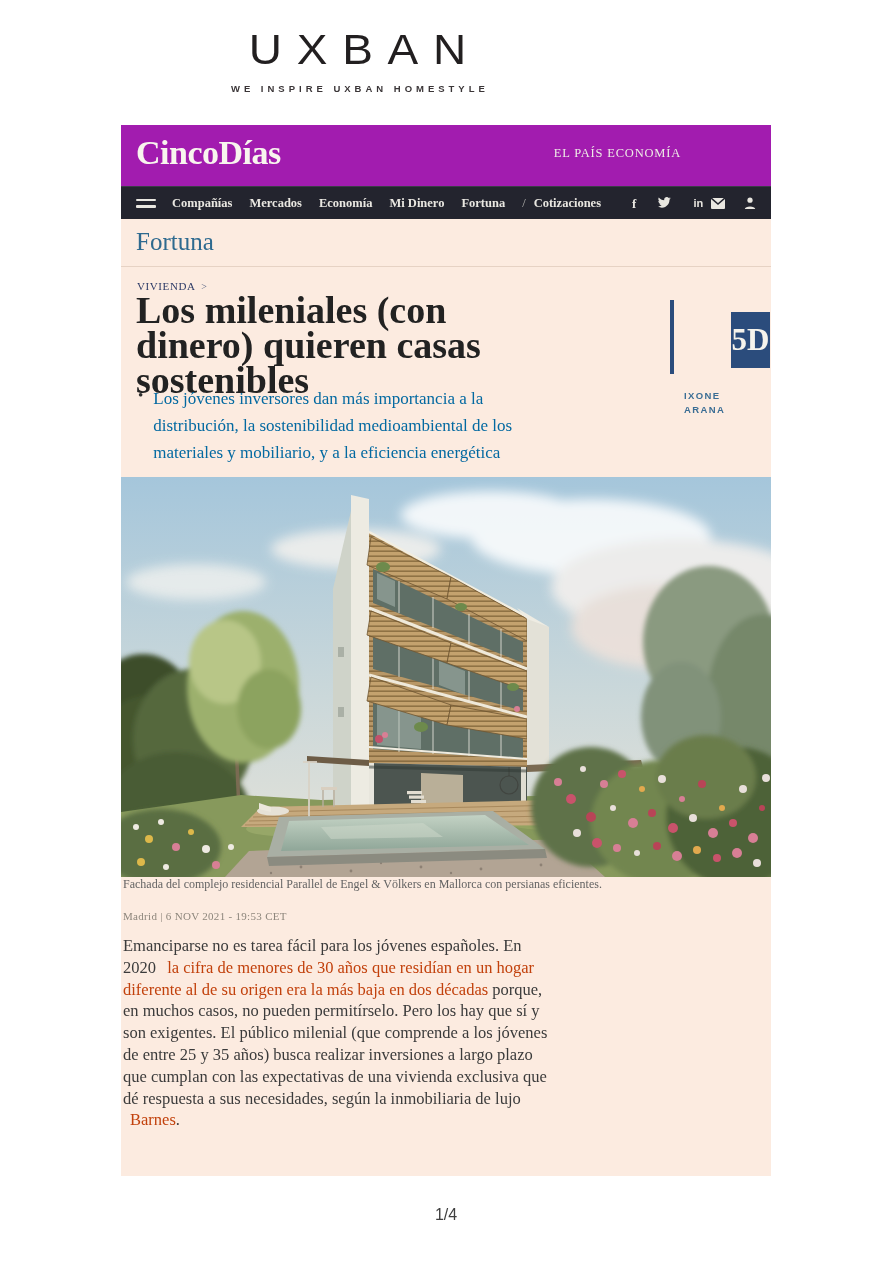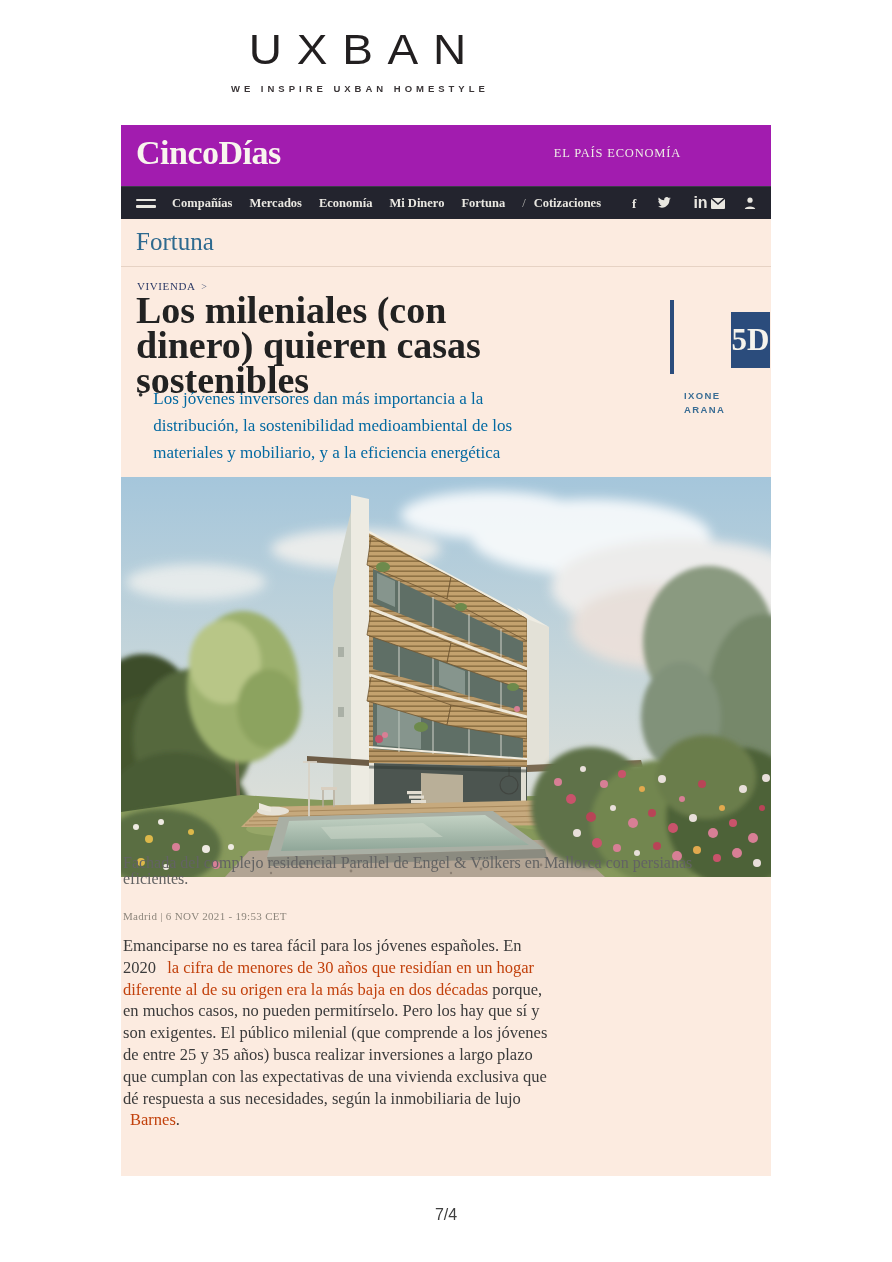--- a/index.html
+++ b/index.html
@@ -54,21 +54,21 @@
   .author-name { position:absolute; left:563px; top:170px; font-family:"Liberation Sans",sans-serif;
     font-size:9.5px; font-weight:700; letter-spacing:1.4px; color:#3a6d94;
     line-height:14px; cursor:pointer; }
 
   .summary { position:absolute; left:17px; top:166px; width:440px; display:flex; }
   .summary .dot { font-size:15px; color:#2f2f2f; margin-right:10px; line-height:21.5px; }
   .summary .text { font-size:17px; line-height:27px; color:#0369a1; width:416px; }
 
   .hero { position:absolute; left:0; top:258px; width:650px; height:400px; overflow:hidden; }
 
-  .caption { position:absolute; left:2px; top:636px; width:600px; font-size:16px;
+  .caption { position:absolute; left:2px; top:657px; width:600px; font-size:12px;
     color:#636363; line-height:16px; }
 
   .byline { position:absolute; left:2px; top:691px; font-size:11px; letter-spacing:0.3px;
     color:#8d867c; }
   .byline .tz { text-underline-offset:2px; }
 
   .body-text { position:absolute; left:2px; top:716px; width:432px; font-size:16.5px;
     line-height:21.8px; color:#3b3b3b; }
   .body-text .lnk { color:#c2410c; text-decoration:none; cursor:pointer;margin-left:7px; }
 
@@ -103,21 +103,21 @@
     <span class="nav-slash">/</span>
     <a class="nav-link">Cotizaciones</a>
 
     <div class="social">
       <span class="sicon" style="font-family:'Liberation Serif',serif;font-size:13px;">f</span>
       <span class="sicon">
         <svg width="13" height="11" viewBox="0 0 24 20">
             <path fill="#e9e7e1" d="M23.6 2.3c-.9.4-1.8.7-2.8.8 1-.6 1.8-1.6 2.2-2.7-1 .6-2 1-3.1 1.2C19 .6 17.7 0 16.3 0c-2.7 0-4.9 2.2-4.9 4.9 0 .4 0 .8.1 1.1C7.4 5.8 3.8 3.9 1.4.9.9 1.7.7 2.5.7 3.4c0 1.7.9 3.2 2.2 4.1-.8 0-1.6-.2-2.2-.6v.1c0 2.4 1.7 4.4 3.9 4.8-.4.1-.8.2-1.3.2-.3 0-.6 0-.9-.1.6 2 2.4 3.4 4.6 3.4-1.7 1.3-3.8 2.1-6.1 2.1-.4 0-.8 0-1.2-.1 2.2 1.4 4.8 2.2 7.5 2.2 9.1 0 14-7.5 14-14v-.6c1-.7 1.8-1.6 2.4-2.6z"></path>
           </svg>
       </span>
-      <span class="sicon" style="font-size:16px;">in</span>
+      <span class="sicon" style="font-size:11px;">in</span>
     </div>
 
     <div class="right-icons">
       <svg width="14" height="11" viewBox="0 0 14 11">
         <rect x="0" y="0" width="14" height="11" rx="1" fill="#e9e7e1"></rect>
         <path d="M0 0 L7 6 L14 0" fill="none" stroke="#23242e" stroke-width="1.6"></path>
       </svg>
       <svg width="12" height="12" viewBox="0 0 12 12">
         <circle cx="6" cy="3.2" r="2.6" fill="#e9e7e1"></circle>
         <path d="M0.8 12 C0.8 8.6 11.2 8.6 11.2 12 Z" fill="#e9e7e1"></path>
@@ -398,13 +398,13 @@
       <span>|</span>
       <span>6 NOV 2021 - 19:53</span>
       <span class="tz">CET</span>
     </div>
 
     <p class="body-text"><span>Emanciparse no es tarea fácil para los jóvenes españoles. En 2020 </span><a class="lnk">la cifra de menores de 30 años que residían en un hogar diferente al de su origen era la más baja en dos décadas</a><span> porque, en muchos casos, no pueden permitírselo. Pero los hay que sí y son exigentes. El público milenial (que comprende a los jóvenes de entre 25 y 35 años) busca realizar inversiones a largo plazo que cumplan con las expectativas de una vivienda exclusiva que dé respuesta a sus necesidades, según la inmobiliaria de lujo </span><a class="lnk">Barnes</a><span>.</span></p>
 
   </div>
 </div>
 
-<div class="page-indicator">7/4</div>
+<div class="page-indicator">1/4</div>
 
 </body></html>

